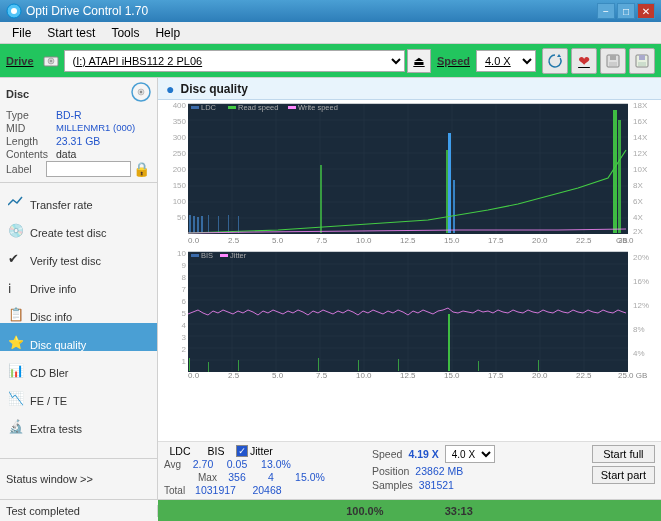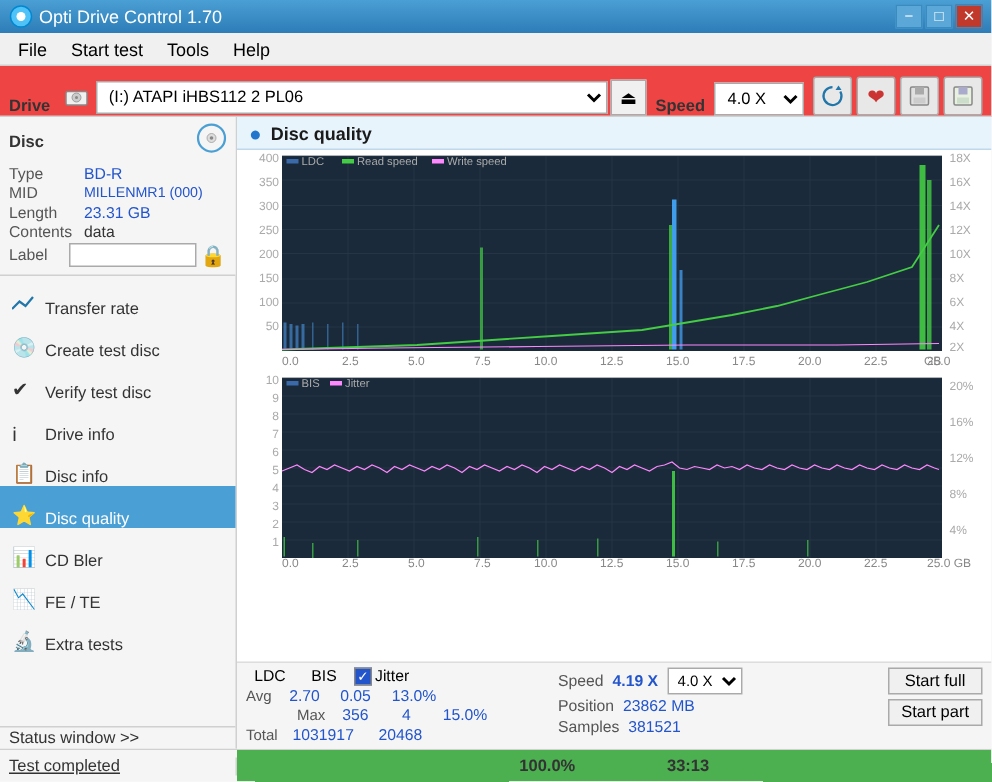--- a/index.html
+++ b/index.html
@@ -34,27 +34,28 @@
       border-bottom: 1px solid #d0d0d0;
     }
     .menu-item {
       padding: 2px 8px;
       cursor: pointer;
       font-size: 12px;
     }
     
     
     .drive-bar {
-      background: #ef4444;
+      background: #22c55e;
       height: 34px;
       display: flex;
-      align-items: flex-end;
+      align-items: center;
       padding: 0 6px;
       border-bottom: 1px solid #d0d0d0;
       gap: 6px;
+      text-decoration: underline;
     }
     .drive-label { font-size: 11px; color: #333; font-weight: bold; }
     .drive-select {
       flex: 1;
       height: 22px;
       border: 1px solid #aaa;
       background: white;
       font-size: 11px;
       padding: 0 4px;
     }
@@ -119,21 +120,21 @@
       display: flex; align-items: flex-end; height: 28px; padding: 0 8px;
       cursor: pointer; font-size: 11px; color: #333; gap: 6px;
     }
     .nav-item.active { background: #4a9fd4; color: white; }
     .nav-icon { width: 16px; height: 16px; font-size: 13px; }
     
     
     .status-section {
       margin-top: auto;
       border-top: 1px solid #d0d0d0;
-      padding: 1px 6px;
+      padding: 14px 6px;
       font-size: 11px; color: #333;
       cursor: pointer;
     }
     
     
     .content-area {
       flex: 1;
       background: white;
       display: flex;
       flex-direction: column;
@@ -181,21 +182,20 @@
       height: 22px;
       display: flex;
       align-items: center;
       border-top: 1px solid #d0d0d0;
       background: #f5f5f5;
     }
     .bottom-status-label {
       width: 158px; font-size: 11px; color: #333; padding: 0 6px;
       border-right: 1px solid #d0d0d0;
       cursor: pointer;
-      text-decoration: underline;
     }
     .progress-container {
       flex: 1;
       height: 100%;
       position: relative;
       background: #e0e0e0;
       overflow: hidden;
     }
     .progress-fill {
       height: 100%;

